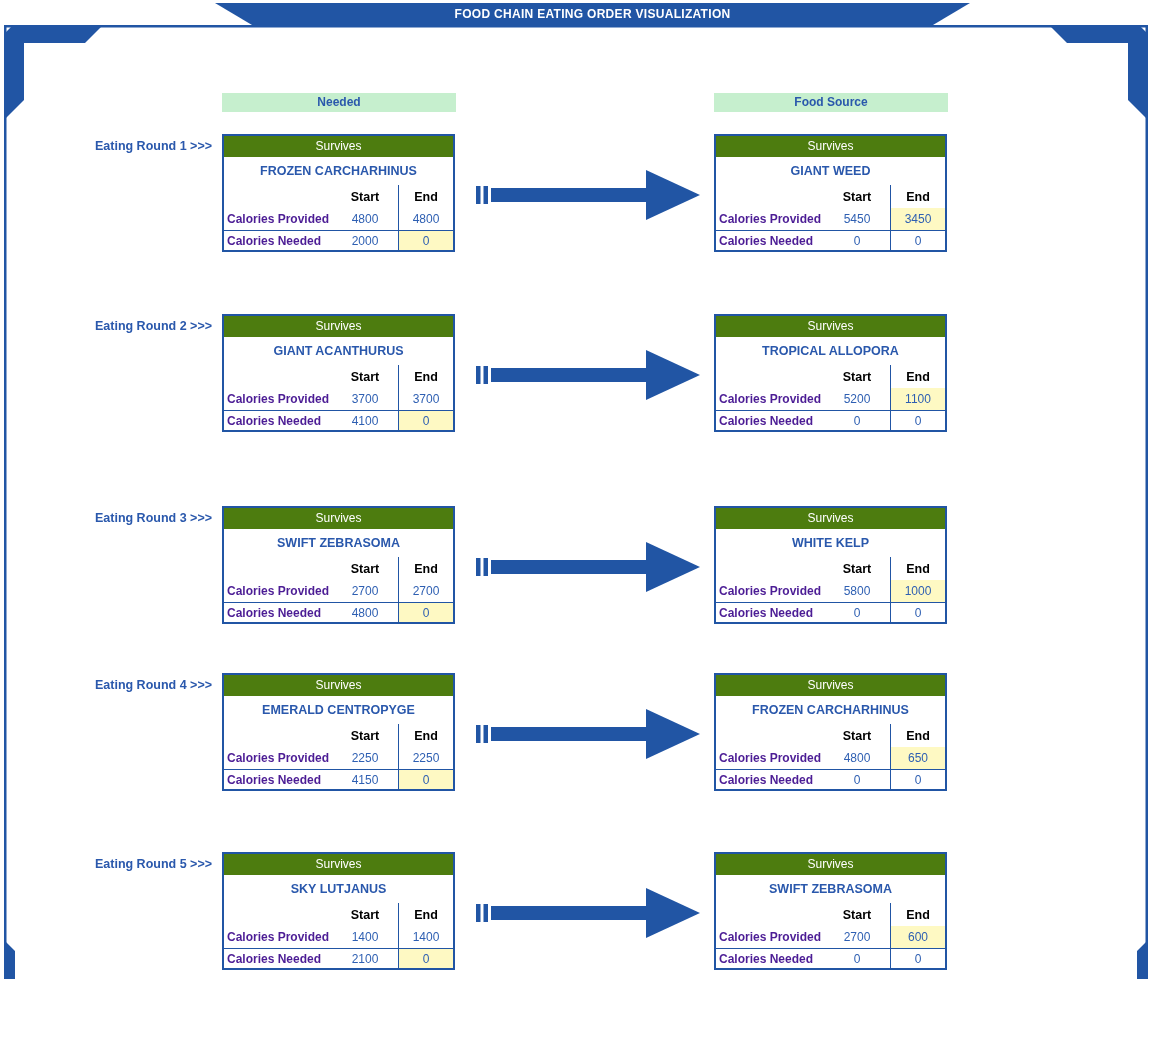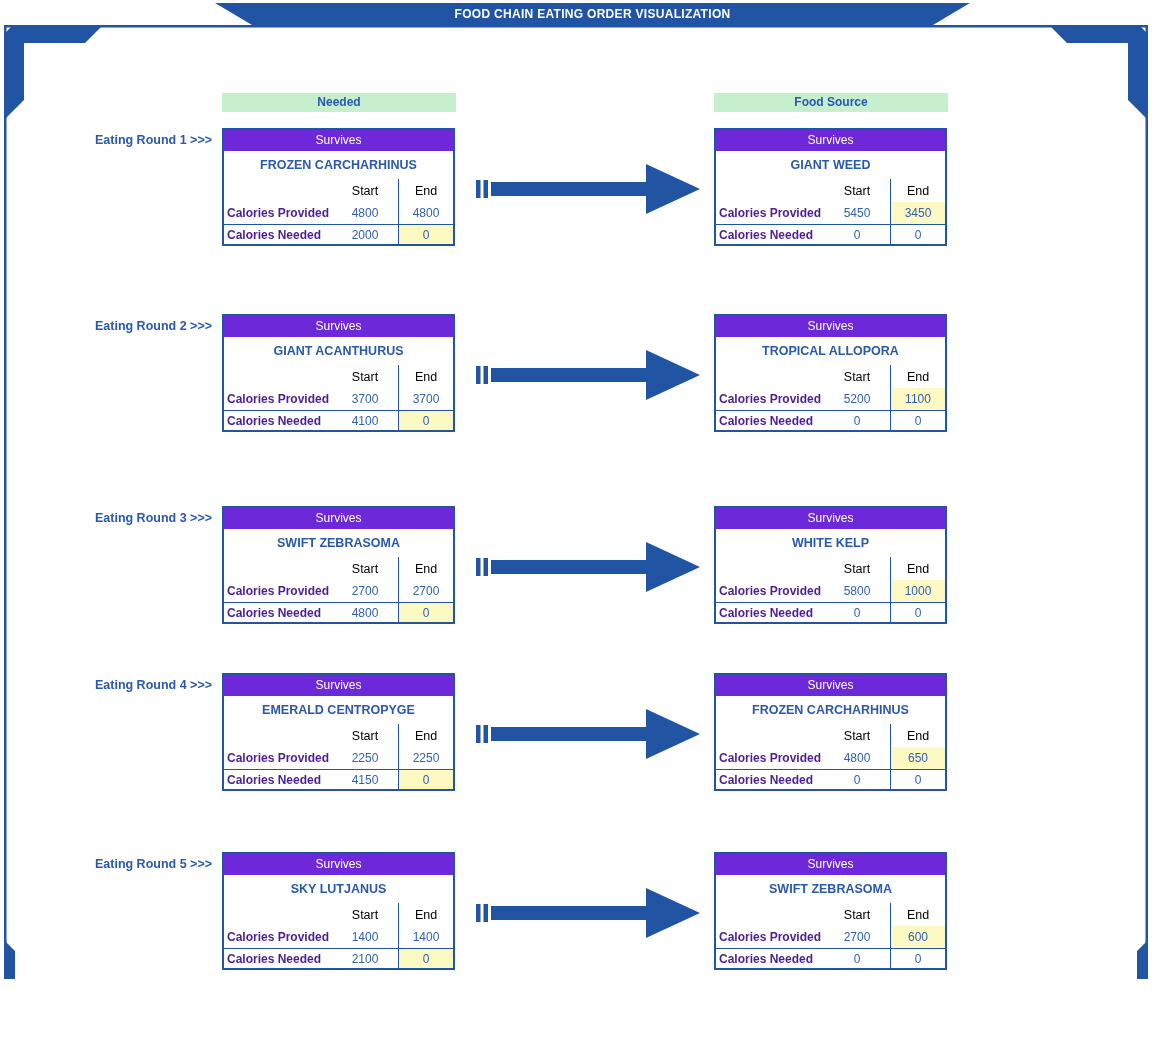--- a/index.html
+++ b/index.html
@@ -22,26 +22,26 @@
   .round-label{
     position:absolute;left:0;top:5px;width:212px;text-align:right;
     color:#2A58AC;font-weight:bold;font-size:12.5px;
   }
   .ftable{
     position:absolute;top:0;width:233px;height:118px;border:2px solid #2155A4;
     background:#ffffff;box-sizing:border-box;
   }
   .species-table{left:222px;}
   .food-table{left:714px;}
-  .t-header{height:21px;line-height:21px;background:#6d28d9;color:#ffffff;text-align:center;font-size:12px;}
+  .t-header{height:21px;line-height:21px;background:#4d7c0f;color:#ffffff;text-align:center;font-size:12px;}
   .t-name{height:28px;line-height:28px;text-align:center;color:#2A58AC;font-weight:bold;font-size:12.5px;}
   .t-grid{display:grid;grid-template-columns:108px 66px 55px;grid-template-rows:23px 22px 20px;}
   .cell{font-size:12px;display:flex;align-items:center;justify-content:center;color:#2E5FB2;}
   .lbl{justify-content:flex-start;padding-left:3px;color:#4c1d95;font-weight:bold;}
-  .ch{color:#000000;font-weight:normal;font-size:12.5px;}
+  .ch{color:#000000;font-weight:bold;font-size:12.5px;}
   .end-col{border-left:1px solid #2155A4;}
   .nb{border-top:1px solid #2155A4;}
   .hl{background:#fef9c3;}
   .arrow-svg{position:absolute;left:476px;top:27px;}
 </style>
 </head>
 <body>
 
 <div id="canvas">
 
@@ -56,21 +56,21 @@
     <polygon points="4,940 15,951 15,1017 77,1017 90,1030 4,1030" fill="#2155A4"></polygon>
     <polygon points="1148,940 1137,951 1137,1017 1075,1017 1062,1030 1148,1030" fill="#2155A4"></polygon>
   </svg>
 
   <div class="banner-title">FOOD CHAIN EATING ORDER VISUALIZATION</div>
 
   <div class="col-header" id="species-col">Needed</div>
   <div class="col-header" id="food-col">Food Source</div>
 
   <div id="rounds-container">
-      <section class="round" style="top: 128px;">
+      <section class="round" style="top: 134px;">
     <div class="round-label">Eating Round 1 &gt;&gt;&gt;</div>
 
     <div class="ftable species-table">
       <div class="t-header">Survives</div>
       <div class="t-name">FROZEN CARCHARHINUS</div>
       <div class="t-grid">
         <div class="cell lbl"></div>
         <div class="cell ch">Start</div>
         <div class="cell ch end-col">End</div>
         <div class="cell lbl">Calories Provided</div>

